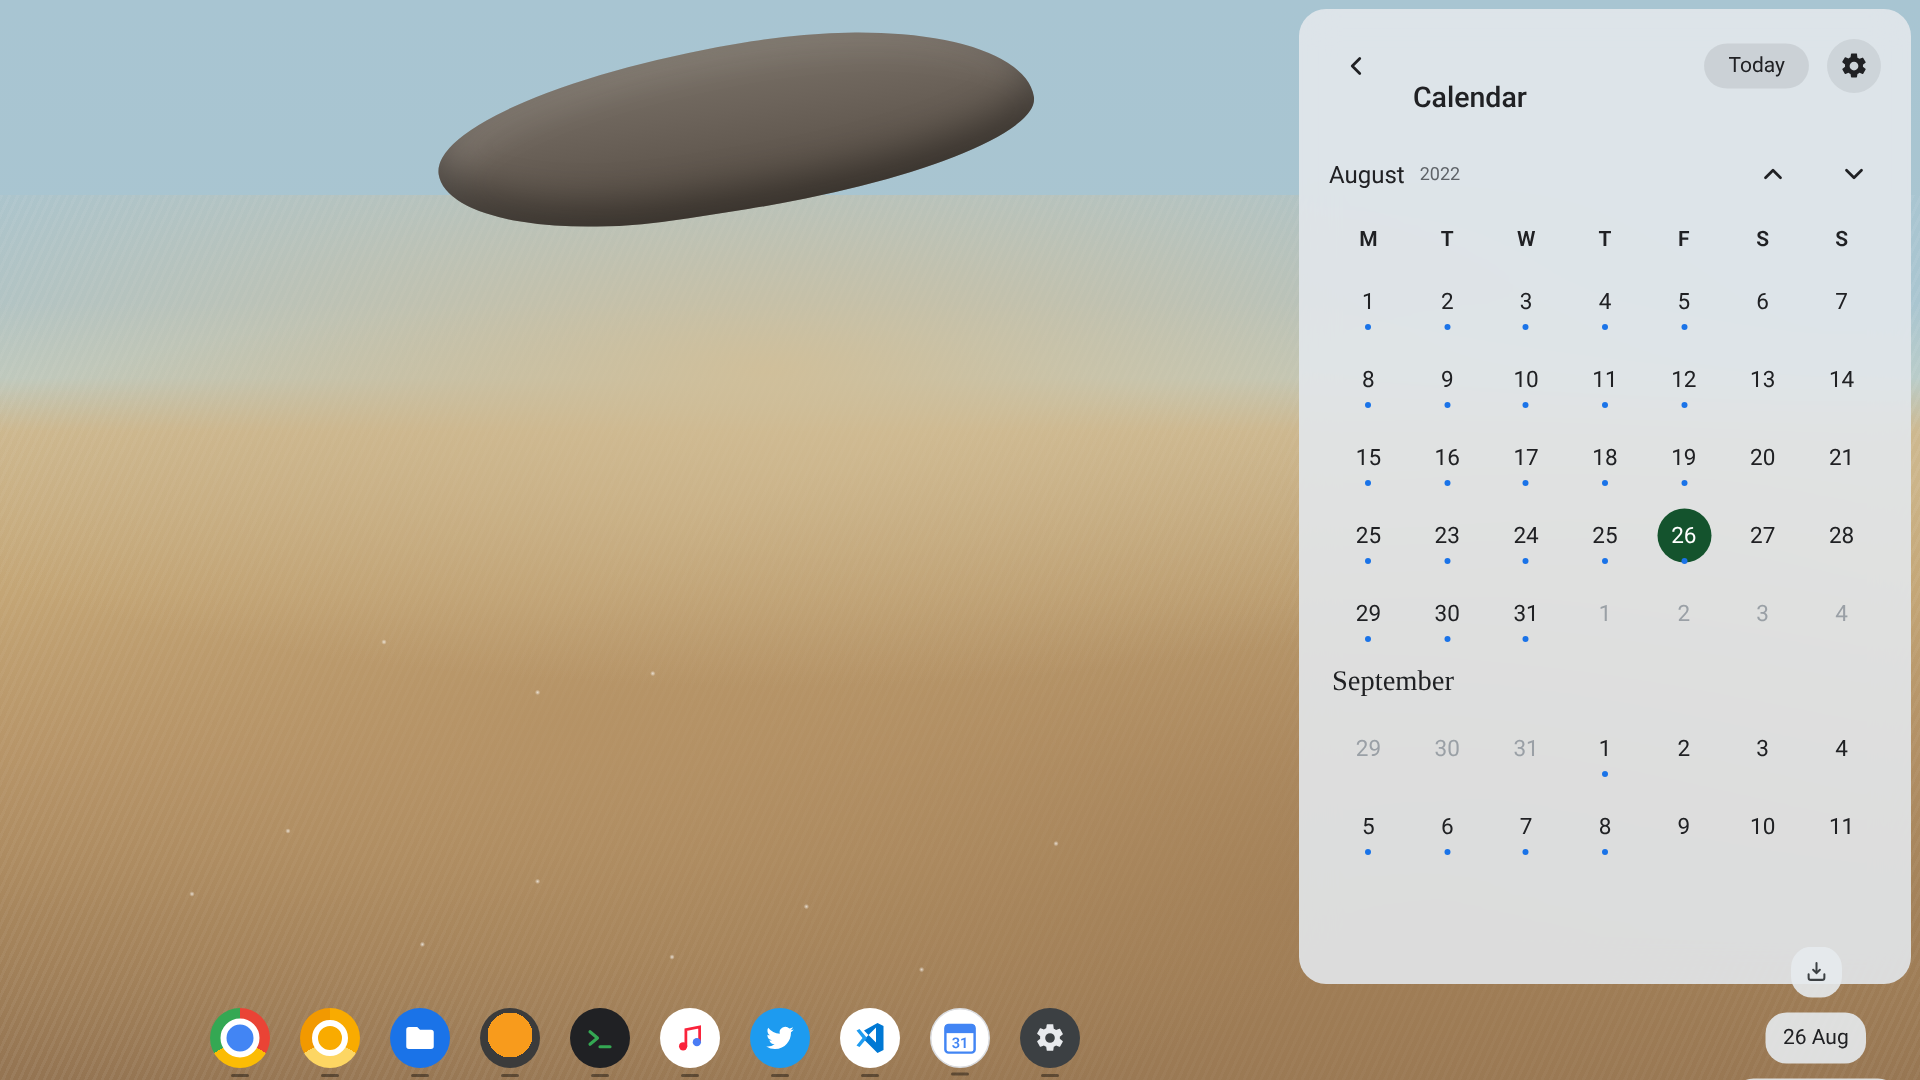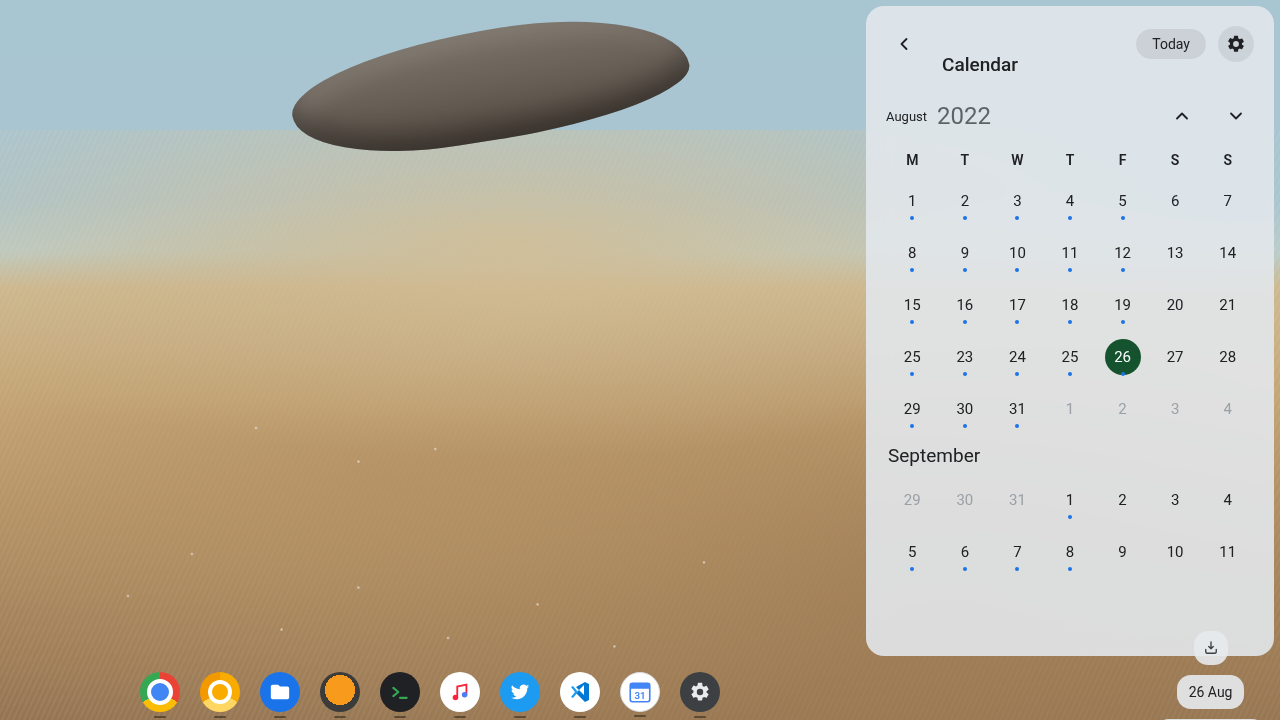--- a/index.html
+++ b/index.html
@@ -54,32 +54,32 @@
     border-radius: 18px; padding: 14px 20px 10px;
     color: #202124;
   }
   .cal-header { display: flex; align-items: center; height: 48px; gap: 12px; }
   .back-btn, .gear-btn, .nav-btn { width: 36px; height: 36px; display: flex; align-items: center; justify-content: center; border-radius: 50%; cursor: pointer; }
   .gear-btn { background: rgba(0,0,0,.07); }
   .cal-title { font-size: 19px; font-weight: 500; flex: 0 0 auto; margin-left: 8px; margin-top: 41px; }
   .spacer { flex: 1; }
   .today-pill { background: rgba(0,0,0,.08); border-radius: 18px; padding: 7px 16px; font-size: 14px; cursor: pointer; text-align: center; }
   .month-row { display: flex; align-items: center; margin-top: 30px; height: 36px; }
-  .month-name { font-size: 13px; }
-  .month-year { font-size: 24px; color: #5f6368; margin-left: 10px; }
+  .month-name { font-size: 16px; }
+  .month-year { font-size: 12px; color: #5f6368; margin-left: 10px; }
   .nav { margin-left: auto; display: flex; gap: 18px; }
   .dow { display: grid; grid-template-columns: repeat(7,1fr); margin-top: 18px; }
   .dow div { text-align: center; font-size: 14px; font-weight: 600; color: #202124; }
   .grid { display: grid; grid-template-columns: repeat(7,1fr); row-gap: 10px; margin-top: 12px; }
   .cell { position: relative; height: 42px; display: flex; align-items: center; justify-content: center; font-size: 15px; cursor: pointer; }
   .cell.other { color: #9aa0a6; }
   .cell.today .num { background: #14532d; color: #fff; }
   .num { width: 36px; height: 36px; border-radius: 50%; display: flex; align-items: center; justify-content: center; }
   .dot { position: absolute; bottom: 2px; width: 4px; height: 4px; border-radius: 50%; background: #1a73e8; }
-  .sub-month { font-size: 19px; margin: 14px 0 6px 2px; }
+  .sub-month { font-size: 19px; margin: 14px 0 6px 2px; font-family: Liberation Serif, serif; }
 
   
   .shelf { position: absolute; left: 0; right: 0; bottom: 0; height: 56px; display: flex; align-items: center; }
   .apps { display: flex; gap: 20px; margin-left: 140px; }
   .app { width: 40px; height: 40px; border-radius: 50%; display: flex; align-items: center; justify-content: center; cursor: pointer; position:relative; }
   .app .ind { position:absolute; bottom:-6px; width:12px; height:2px; background:rgba(0,0,0,.4); border-radius:1px; }
   .tray { margin-left: auto; margin-right: 14px; display: flex; align-items: center; gap: 10px; flex-direction: column; }
   .tray-box { background: rgba(230,234,237,.9); border-radius: 14px; height: 34px; display: flex; align-items: center; padding: 0 12px; font-size: 14px; color:#202124; cursor:pointer; gap:8px;}
   .tray-icon { width:18px; height:18px; display:flex; align-items:center; justify-content:center; }
 

